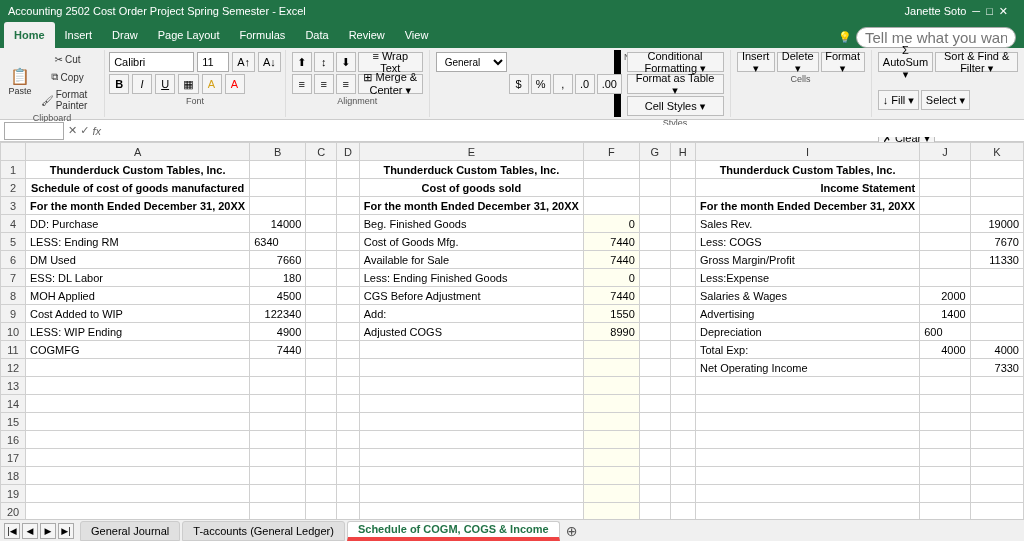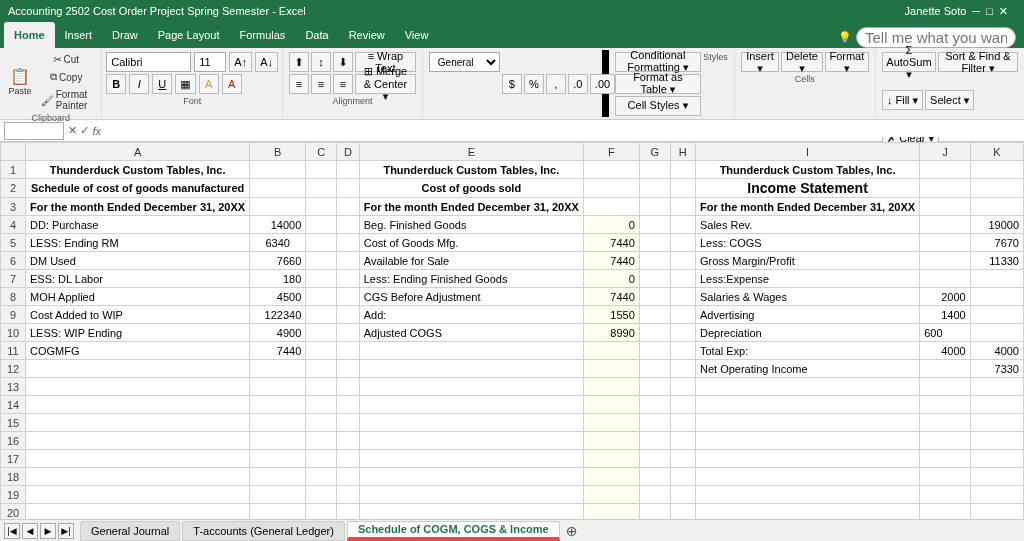--- a/index.html
+++ b/index.html
@@ -147,21 +147,21 @@
       display: flex;
       flex-direction: row;
       gap: 2px;
       padding: 2px 6px;
       border-right: 7px solid #000000;
       min-width: 80px;
     }
 
     .styles-section {
       display: flex;
-      flex-direction: row;
+      flex-direction: column;
       gap: 2px;
       padding: 2px 6px;
       border-right: 1px solid #ddd;
     }
 
     .cells-section {
       display: flex;
       flex-direction: column;
       gap: 2px;
       padding: 2px 6px;
@@ -511,21 +511,21 @@
           <tr>
             <td class="row-header">2</td>
             <td style="font-weight: bold; text-align: center; font-size: 11px;">Schedule of cost of goods manufactured</td>
             <td></td>
             <td></td>
             <td></td>
             <td style="font-weight: bold; text-align: center; font-size: 11px;">Cost of goods sold</td>
             <td></td>
             <td></td>
             <td></td>
-            <td style="font-weight: bold; text-align: center; font-size: 14px;">Income Statement</td>
+            <td style="font-weight: bold; text-align: right; font-size: 11px;">Income Statement</td>
             <td></td>
             <td></td>
           </tr>
           <tr>
             <td class="row-header">3</td>
             <td style="font-weight: bold; text-align: center; font-size: 11px;">For the month Ended December 31, 20XX</td>
             <td></td>
             <td></td>
             <td></td>
             <td style="font-weight: bold; text-align: center; font-size: 11px;">For the month Ended December 31, 20XX</td>
@@ -546,21 +546,21 @@
             <td style="text-align: right; background-color: rgb(255, 255, 240);">0</td>
             <td></td>
             <td></td>
             <td>Sales Rev.</td>
             <td></td>
             <td style="text-align: right;">19000</td>
           </tr>
           <tr>
             <td class="row-header">5</td>
             <td>LESS: Ending RM</td>
-            <td style="text-align: center;">6340</td>
+            <td style="text-align: left;">6340</td>
             <td></td>
             <td></td>
             <td>Cost of Goods Mfg.</td>
             <td style="text-align: right; background-color: rgb(255, 255, 240);">7440</td>
             <td></td>
             <td></td>
             <td>Less: COGS</td>
             <td></td>
             <td style="text-align: right;">7670</td>
           </tr>

